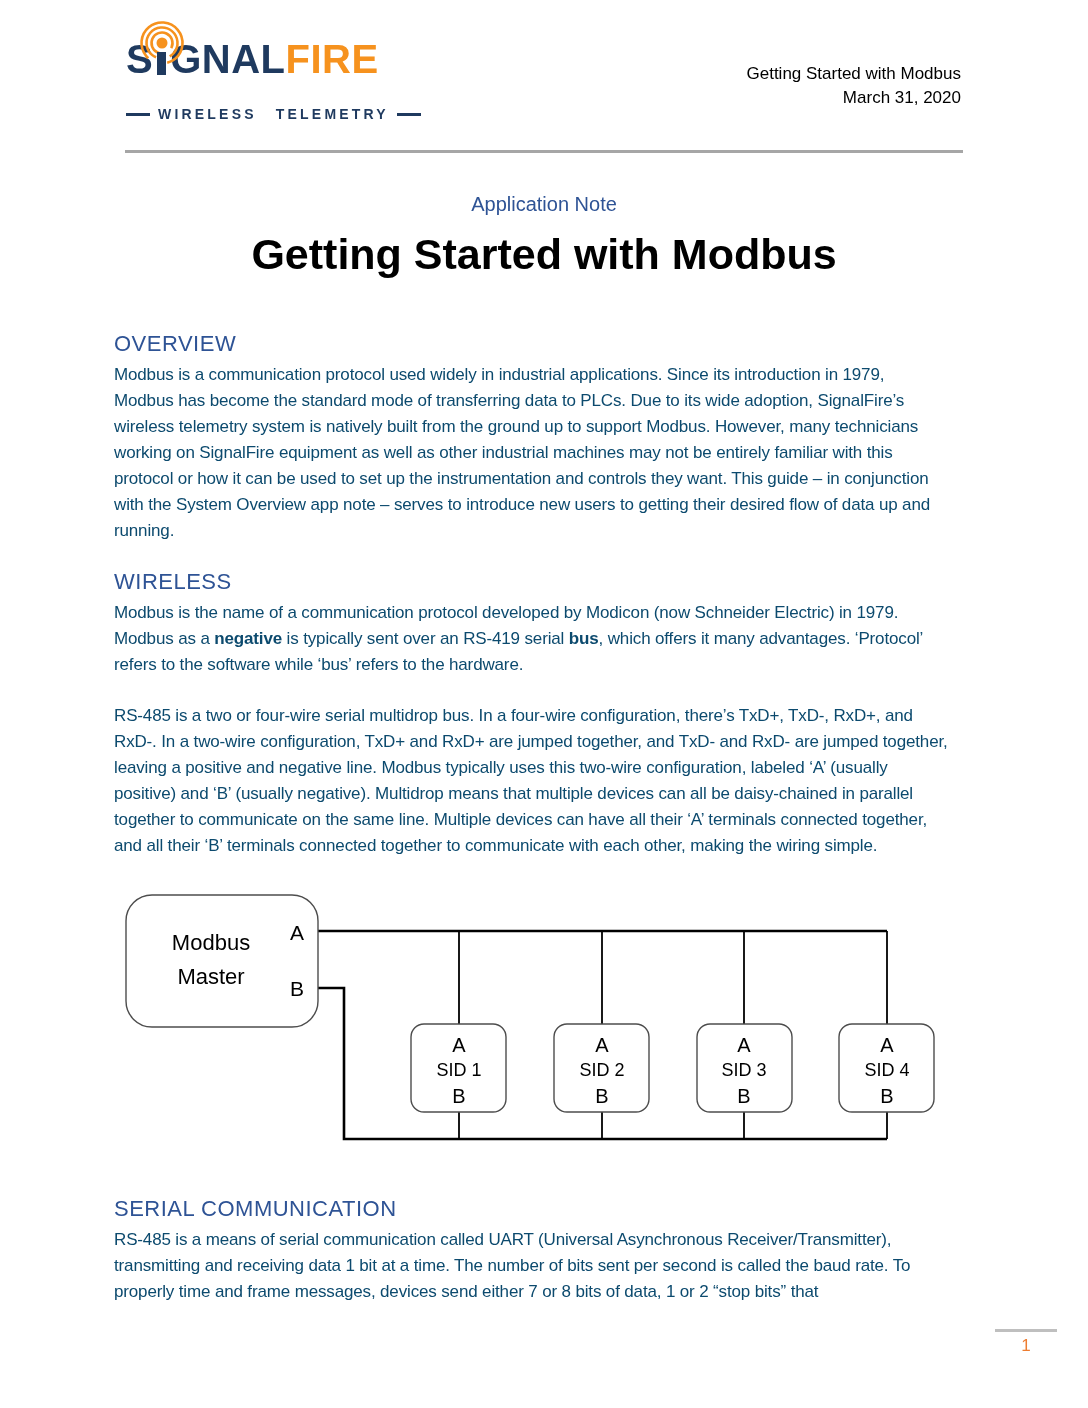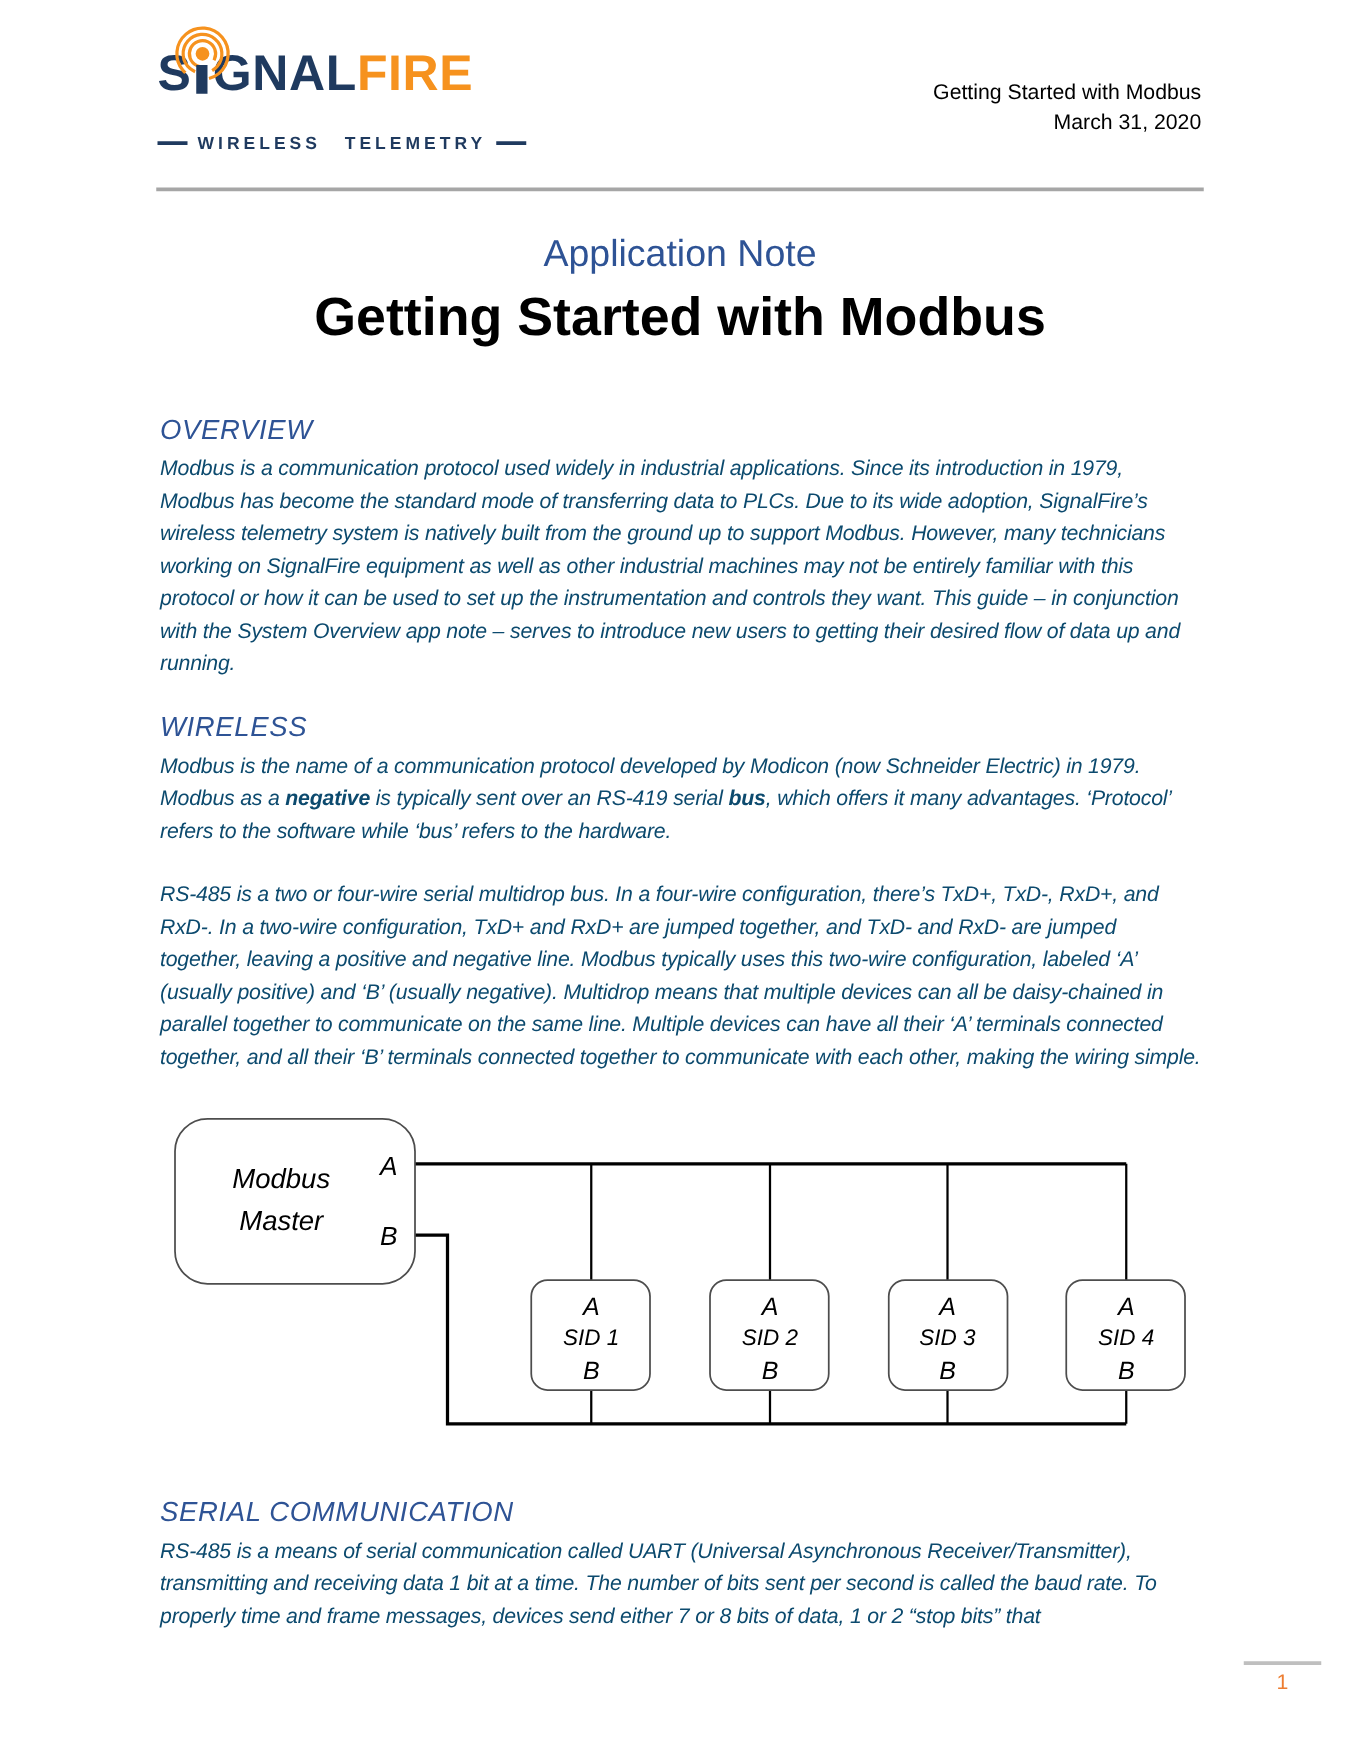--- a/index.html
+++ b/index.html
@@ -15,24 +15,24 @@
   .logo-i{position:relative;width:17px;height:46px;}
   .logo-i .stem{position:absolute;left:4px;bottom:7px;width:9px;height:23px;background:#1f3a5f;z-index:2;}
   .logo-i .arcs{position:absolute;left:-14px;top:-16px;z-index:1;}
   .tagline-row{display:flex;align-items:center;gap:8px;margin-top:24px;}
   .dash{width:24px;height:3px;background:#1f3a5f;}
   .tagline{font-size:14px;font-weight:bold;color:#1f3a5f;letter-spacing:3.2px;word-spacing:12px;white-space:nowrap;}
   .header-meta{position:absolute;right:127px;top:62px;text-align:right;font-size:17px;line-height:24px;color:#000;}
   .header-rule{position:absolute;left:125px;top:150px;width:838px;height:3px;background:#a6a6a6;}
   
   .title-block{position:absolute;left:0;top:186px;width:100%;text-align:center;}
-  .kicker{font-size:30px;color:#2e5395;line-height:36px;}
+  .kicker{font-size:20px;color:#2e5395;line-height:36px;}
   .doc-title{font-size:43px;font-weight:bold;color:#000;line-height:52px;margin-top:6px;}
   
-  .content{position:absolute;left:128px;top:331px;width:834px;font-style:italic;}
+  .content{position:absolute;left:114px;top:331px;width:834px;}
   h2.sec{font-size:22px;font-weight:400;color:#2e5395;letter-spacing:.5px;margin:0 0 5px 0;line-height:26px;}
   .sec-gap{margin-top:27px;}
   p.body{font-size:17px;line-height:26px;letter-spacing:-0.15px;margin:0 0 25px 0;color:#0c4a6e;}
   p.body .b{font-weight:bold;}
   
   .diagram{margin:4px 0 18px 0;}
   .dg-line{stroke:#000;fill:none;}
   .dg-box{fill:#fff;stroke:#4d4d4d;stroke-width:1.4;}
   .dg-text{font-family:"Liberation Sans",sans-serif;fill:#000;}
   

